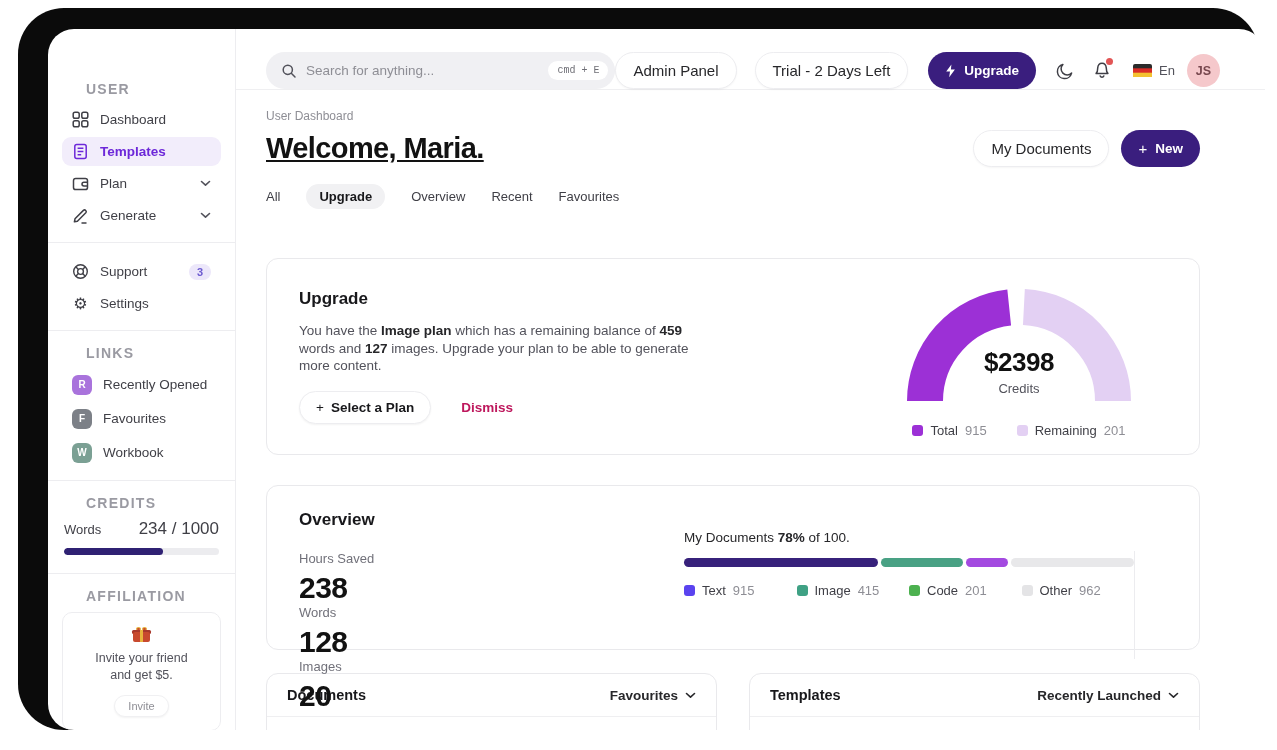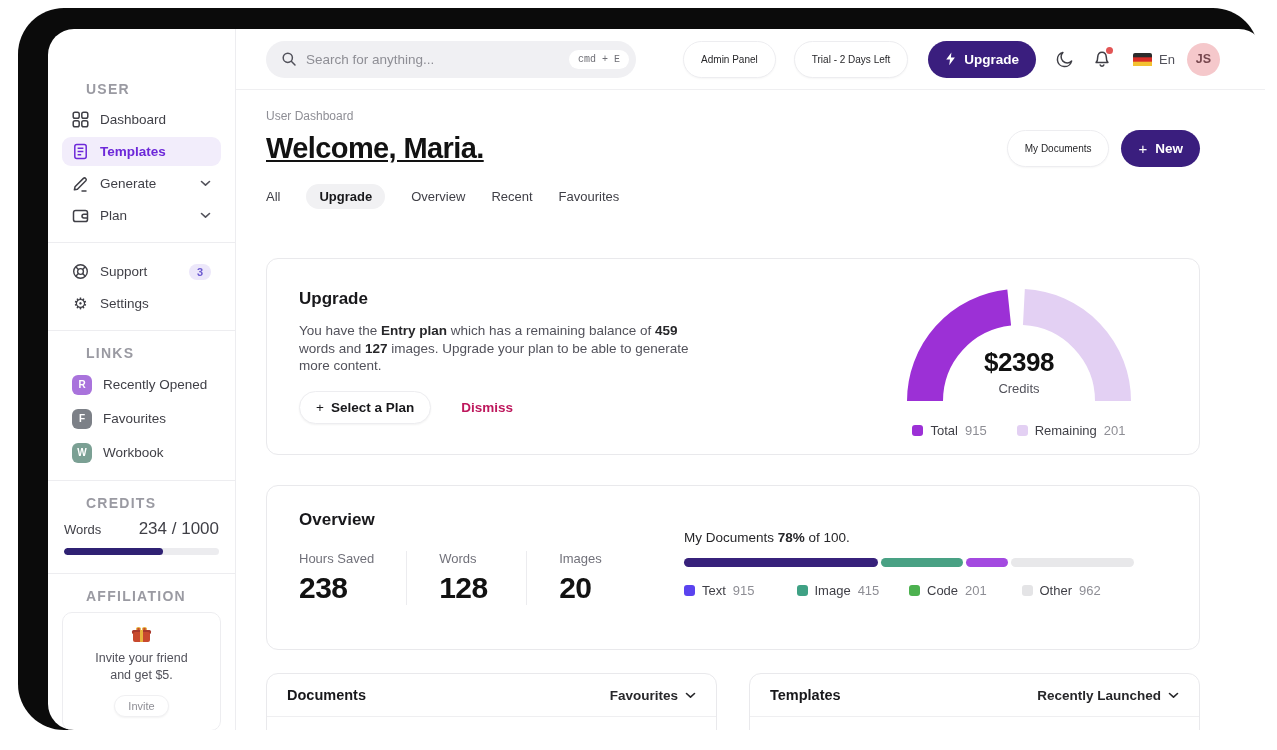--- a/index.html
+++ b/index.html
@@ -31,26 +31,26 @@
   .aff-btn { display:inline-block; margin-top:11px; font-size:11px; color:#8e8e95; border:1px solid #f0f0f2; border-radius:13px; padding:4px 13px; box-shadow:0 1px 2px rgba(0,0,0,.05); background:#fff; cursor:pointer; }
   .gift { position:relative; width:17px; height:15px; margin:0 auto; }
   .gift .box { position:absolute; left:0; bottom:0; width:17px; height:10px; background:#c8492e; border-radius:2px; }
   .gift .lid { position:absolute; left:-1px; top:3px; width:19px; height:4px; background:#a8382b; border-radius:1.5px; }
   .gift .ribbon { position:absolute; left:7px; top:3px; width:3px; height:12px; background:#e8b53d; }
   .gift .bowl { position:absolute; left:3px; top:0; width:5px; height:4px; border:1.5px solid #e8b53d; border-radius:50%; background:#c8492e; }
   .gift .bowr { position:absolute; left:9px; top:0; width:5px; height:4px; border:1.5px solid #e8b53d; border-radius:50%; background:#c8492e; }
 
   
   .main { flex:1; display:flex; flex-direction:column; overflow:hidden; }
-  .topbar { height:61px; flex:0 0 61px; border-bottom:1px solid #efeff1; display:flex; align-items:center; padding:0 45px 0 30px; }
+  .topbar { height:61px; flex:0 0 61px; border-bottom:1px solid #efeff1; display:flex; align-items:flex-end; padding:0 45px 0 30px; }
   .search { width:370px; height:37px; background:#f0f0f3; border-radius:19px; display:flex; align-items:center; padding:0 7px 0 14px; gap:9px; cursor:text; }
   .search .ph { flex:1; font-size:13.5px; color:#8e8e95; }
   .kbd { background:#fff; border-radius:12px; padding:4px 9px; font-family:"Liberation Mono", monospace; font-size:10px; color:#6f6f76; }
   .top-right { margin-left:auto; display:flex; align-items:center; }
-  .pill { height:37px; display:inline-flex; align-items:center; padding:0 17px; border:1px solid #ededf0; border-radius:19px; background:#fff; font-size:10px; font-weight:500; color:#27272a; box-shadow:0 1px 2px rgba(0,0,0,.04); cursor:pointer; white-space:nowrap; }
+  .pill { height:37px; display:inline-flex; align-items:center; padding:0 17px; border:1px solid #ededf0; border-radius:19px; background:#fff; font-size:15px; font-weight:500; color:#27272a; box-shadow:0 1px 2px rgba(0,0,0,.04); cursor:pointer; white-space:nowrap; }
   .btn-primary { height:37px; display:inline-flex; align-items:center; gap:8px; padding:0 17px; border-radius:19px; background:#3a1e7e; color:#fff; font-size:13.5px; font-weight:600; cursor:pointer; border:none; white-space:nowrap; }
   .icon-btn { display:inline-flex; position:relative; cursor:pointer; }
   .dot { position:absolute; right:-2px; top:-3px; width:7px; height:7px; border-radius:50%; background:#e25555; }
   .lang { font-size:13px; color:#52525b; }
   .avatar { width:33px; height:33px; border-radius:50%; background:#f5c8cb; color:#77474e; font-size:12.5px; font-weight:700; display:flex; align-items:center; justify-content:center; cursor:pointer; }
 
   
   .content { padding:19px 65px 0 30px; }
   .breadcrumb { font-size:12px; color:#8e8e95; }
   .header-row { display:flex; align-items:center; margin-top:7px; }
@@ -73,21 +73,21 @@
   .gauge-center { position:absolute; left:0; right:0; top:62px; text-align:center; }
   .gauge-value { font-size:26px; font-weight:800; color:#111; letter-spacing:-0.5px; }
   .gauge-label { font-size:13px; color:#52525b; margin-top:3px; }
   .legend { display:flex; justify-content:center; gap:30px; margin-top:10px; }
   .legend-item { display:flex; align-items:center; gap:7px; }
   .sq { width:11px; height:11px; border-radius:3px; flex:0 0 11px; }
   .legend-name { font-size:13px; font-weight:500; color:#3f3f46; }
   .legend-val { font-size:13px; color:#8e8e95; }
 
   .overview-card { margin-top:30px; height:165px; position:relative; padding:24px 32px; }
-  .stats { display:flex; margin-top:21px; }
+  .stats { display:flex; margin-top:21px;flex-direction:column; }
   .stat { padding-right:32px; margin-right:32px; border-right:1px solid #ececef; min-width:88px; }
   .stat:last-child { border-right:none; }
   .stat-label { font-size:13px; color:#71717a; }
   .stat-value { font-size:30px; font-weight:800; color:#121212; margin-top:5px; letter-spacing:-0.5px; }
   .docs-progress { position:absolute; left:417px; top:44px; width:450px; }
   .docs-line { font-size:13.5px; color:#27272a; }
   .stack-bar { display:flex; gap:3px; height:9px; margin-top:13px; }
   .seg { height:9px; border-radius:5px; }
   .bar-legend { display:flex; margin-top:16px; }
   .bar-legend .legend-item { width:25%; }
@@ -132,44 +132,44 @@
                 <line x1="5.6" y1="11.8" x2="9.2" y2="11.8"></line>
               </g>
             </svg>
       </span>
       <span class="lbl">Templates</span>
     </div>
 
     <div class="side-item">
       <span class="ic">
         <svg width="17" height="17" viewBox="0 0 17 17">
+              <g fill="none" stroke="#3f3f46" stroke-width="1.5">
+                <rect x="1.5" y="3.6" width="14" height="11" rx="2.2"></rect>
+                <path d="M15.5 7.2 h-3.6 a1.9 1.9 0 0 0 0 3.8 h3.6"></path>
+              </g>
+            </svg>
+      </span>
+      <span class="lbl">Plan</span>
+      <span class="chev">
+        <svg width="11" height="7" viewBox="0 0 11 7">
+              <polyline points="1.5 1.5 5.5 5.2 9.5 1.5" fill="none" stroke="#52525b" stroke-width="1.6" stroke-linecap="round" stroke-linejoin="round"></polyline>
+            </svg>
+      </span>
+    </div>
+
+    <div class="side-item">
+      <span class="ic">
+        <svg width="17" height="17" viewBox="0 0 17 17">
               <g fill="none" stroke="#3f3f46" stroke-width="1.5" stroke-linejoin="round">
                 <path d="M3 11.8 L11.4 3.4 a1.7 1.7 0 0 1 2.4 2.4 L5.4 14.2 L2.4 14.8 Z"></path>
                 <line x1="9.5" y1="16" x2="14.5" y2="16"></line>
               </g>
             </svg>
       </span>
       <span class="lbl">Generate</span>
-      <span class="chev">
-        <svg width="11" height="7" viewBox="0 0 11 7">
-              <polyline points="1.5 1.5 5.5 5.2 9.5 1.5" fill="none" stroke="#52525b" stroke-width="1.6" stroke-linecap="round" stroke-linejoin="round"></polyline>
-            </svg>
-      </span>
-    </div>
-
-    <div class="side-item">
-      <span class="ic">
-        <svg width="17" height="17" viewBox="0 0 17 17">
-              <g fill="none" stroke="#3f3f46" stroke-width="1.5">
-                <rect x="1.5" y="3.6" width="14" height="11" rx="2.2"></rect>
-                <path d="M15.5 7.2 h-3.6 a1.9 1.9 0 0 0 0 3.8 h3.6"></path>
-              </g>
-            </svg>
-      </span>
-      <span class="lbl">Plan</span>
       <span class="chev">
         <svg width="11" height="7" viewBox="0 0 11 7">
               <polyline points="1.5 1.5 5.5 5.2 9.5 1.5" fill="none" stroke="#52525b" stroke-width="1.6" stroke-linecap="round" stroke-linejoin="round"></polyline>
             </svg>
       </span>
     </div>
 
     <div class="side-div"></div>
 
     <div class="side-item">
@@ -320,21 +320,21 @@
       <div class="tabs">
         <span class="tab">All</span>
         <span class="tab active">Upgrade</span>
         <span class="tab">Overview</span>
         <span class="tab">Recent</span>
         <span class="tab">Favourites</span>
       </div>
 
       <section class="card upgrade-card">
         <h2 class="card-title">Upgrade</h2>
-        <p class="upgrade-body"><span>You have the </span><b>Entry plan</b><span> which has a remaining balance of </span><b>459</b><span> words and </span><b>127</b><span> images. Upgrade your plan to be able to generate more content.</span></p>
+        <p class="upgrade-body"><span>You have the </span><b>Image plan</b><span> which has a remaining balance of </span><b>459</b><span> words and </span><b>127</b><span> images. Upgrade your plan to be able to generate more content.</span></p>
         <div class="upgrade-actions">
           <span class="btn-outline">
             <span style="font-weight:500;">+</span>
             <span>Select a Plan</span>
           </span>
           <span class="btn-text">Dismiss</span>
         </div>
 
         <div class="gauge">
           <svg width="232" height="124" viewBox="0 0 232 124">

